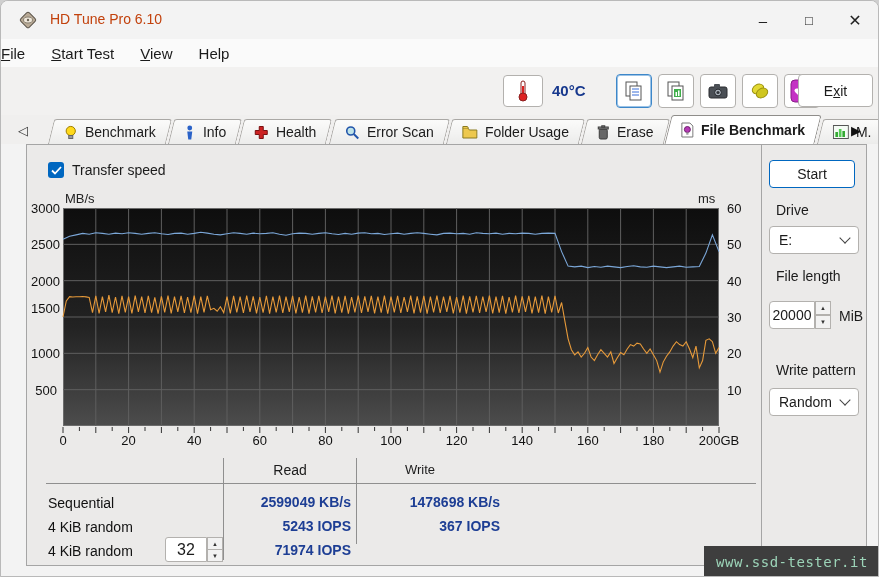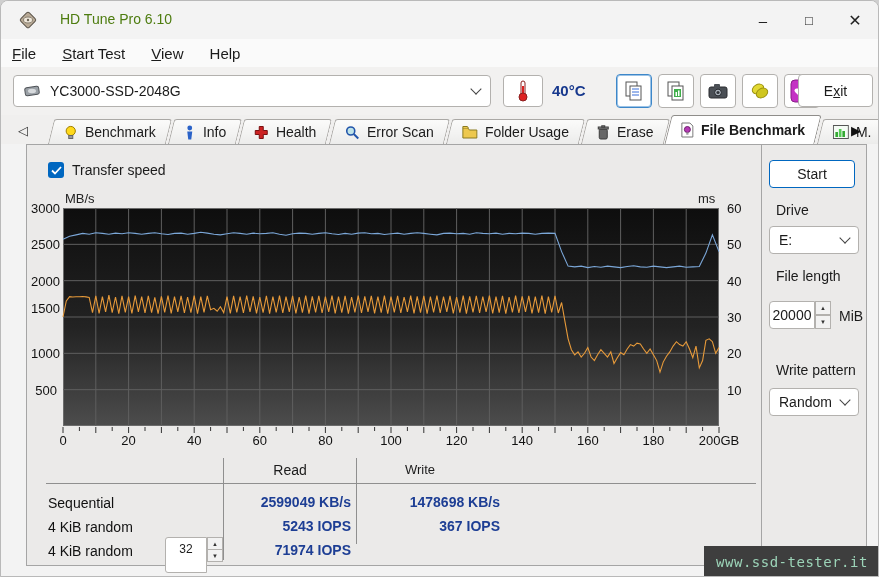--- a/index.html
+++ b/index.html
@@ -7,26 +7,26 @@
   body { font-family:"Liberation Sans", sans-serif; }
   #window {
     position:relative; width:879px; height:577px; background:#f3f3f3;
     border-radius:8px 8px 0 0; overflow:hidden; border:1px solid #b9b9b9;
     font-size:14px; color:#1b1b1b;
   }
   .abs { position:absolute; }
 
   
   #titlebar { position:absolute; left:0; top:0; width:100%; height:38px; background:#f3f3f3; }
-  #app-title { position:absolute; left:59px; top:10px; font-size:14px; color:#4d7c0f; }
+  #app-title { position:absolute; left:49px; top:10px; font-size:14px; color:#c2410c; }
   .winctl { position:absolute; top:0; width:46px; height:38px; display:flex; align-items:center; justify-content:center; font-size:15px; color:#222; }
   #btn-min { right:92px; } #btn-max { right:46px; font-size:13px;} #btn-close { right:0; font-size:16px;}
 
   
-  #menubar { position:absolute; left:0; top:38px; width:100%; height:28px; background:#fafafa; display:flex; align-items:center; gap:26px; padding-left:11px; font-size:15px; }
+  #menubar { position:absolute; left:0; top:38px; width:100%; height:28px; background:#fafafa; display:flex; align-items:center; gap:26px; font-size:15px; }
   .menu-item .key { text-decoration:underline; }
 
   
   #toolbar { position:absolute; left:0; top:66px; width:100%; height:48px; background:#f2f1f0; }
   .ctl { background:#fff; border:1px solid #b3b1ae; border-radius:4px; }
   #drive-combo { position:absolute; left:12px; top:8px; width:478px; height:32px; display:flex; align-items:center; padding:0 10px; gap:8px; }
   #temp-button { position:absolute; left:502px; top:8px; width:40px; height:32px; display:flex; align-items:center; justify-content:center; }
   #temp-label { position:absolute; left:551px; top:15px; font-weight:bold; color:#17388d; font-size:15px; }
   .icon-btn { position:absolute; top:7px; width:36px; height:34px; display:flex; align-items:center; justify-content:center; }
   #tb-copy { left:615px; border:1px solid #3d87c9; box-shadow:0 0 0 1px #9cc3e6 inset; }
@@ -63,21 +63,21 @@
   .ylab-r { position:absolute; text-align:left; font-size:13px; color:#111; }
   .xlab { position:absolute; top:432px; font-size:13px; color:#111; transform:translateX(-50%); white-space:nowrap; }
 
   
   .tline { background:#8f8f8f; position:absolute; }
   #th-read { position:absolute; left:230px; top:461px; width:118px; text-align:center; font-size:14px; }
   #th-write { position:absolute; left:360px; top:461px; width:118px; text-align:center; font-size:13px; }
   .rowlab { position:absolute; left:47px; font-size:14px; color:#111; }
   .val { position:absolute; width:130px; text-align:right; font-weight:bold; color:#1d3e94; font-size:14px; }
   .val.read { left:220px; } .val.write { left:357px;margin-left:12px; }
-  #queue-box { position:absolute; left:164px; top:536px; width:42px; height:36px; text-align:center; font-size:12px; line-height:23px; border-radius:3px 0 0 3px; }
+  #queue-box { position:absolute; left:164px; top:536px; width:42px; height:25px; text-align:center; font-size:16px; line-height:23px; border-radius:3px 0 0 3px; }
   .spin { position:absolute; width:16px; height:13px; background:#f2f2f2; border:1px solid #b3b1ae; font-size:6px; color:#333; display:flex; align-items:center; justify-content:center; }
 
   
   #start-button { position:absolute; left:768px; top:159px; width:86px; height:28px; background:#fff; border:1px solid #0067c0; border-radius:4px; display:flex; align-items:center; justify-content:center; font-size:14px; }
   .rlabel { position:absolute; left:775px; font-size:14px; color:#1b1b1b; }
   .rcombo { position:absolute; left:768px; width:90px; height:28px; display:flex; align-items:center; padding:0 9px; font-size:14px; }
   #len-input { position:absolute; left:768px; top:300px; width:46px; height:28px; border-radius:4px 0 0 4px; font-size:14px; text-align:center; line-height:26px; }
   #mib-label { position:absolute; left:838px; top:307px; font-size:14px; }
 
   
@@ -101,28 +101,20 @@
   </div>
 
   <div id="menubar">
     <span class="menu-item"><span></span><span class="key">F</span><span>ile</span></span>
     <span class="menu-item"><span></span><span class="key">S</span><span>tart Test</span></span>
     <span class="menu-item"><span></span><span class="key">V</span><span>iew</span></span>
     <span class="menu-item"><span>Help</span><span class="key"></span><span></span></span>
   </div>
 
   <div id="toolbar">
-    <div id="drive-combo" class="ctl">
-      <svg width="18" height="14" viewBox="0 0 18 14">
-        <rect x="1" y="3" width="14" height="8" rx="2" transform="rotate(-8 8 7)" fill="#9aa0a6" stroke="#4d5156"></rect>
-        <ellipse cx="8" cy="7" rx="4" ry="2.2" fill="#d7dadd"></ellipse>
-      </svg>
-      <span>YC3000-SSD-2048G</span>
-      <span class="chev"></span>
-    </div>
     <div id="temp-button" class="ctl">
       <svg width="12" height="22" viewBox="0 0 12 22">
         <rect x="4" y="1" width="4" height="14" rx="2" fill="#fff" stroke="#8a2020"></rect>
         <rect x="5" y="6" width="2" height="9" fill="#d22"></rect>
         <circle cx="6" cy="17" r="4" fill="#d22" stroke="#8a2020"></circle>
       </svg>
     </div>
     <span id="temp-label">40°C</span>
 
     <div class="icon-btn ctl" id="tb-copy">

